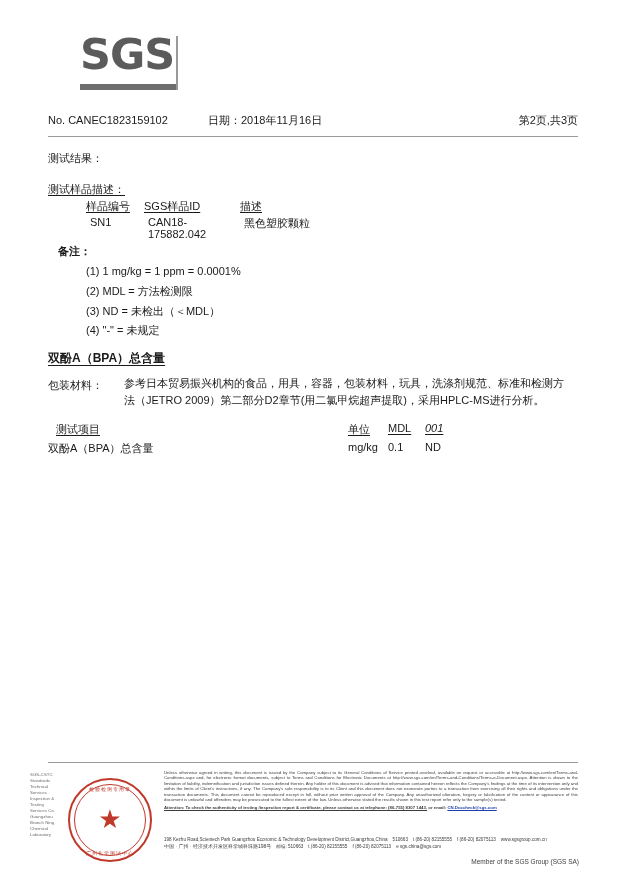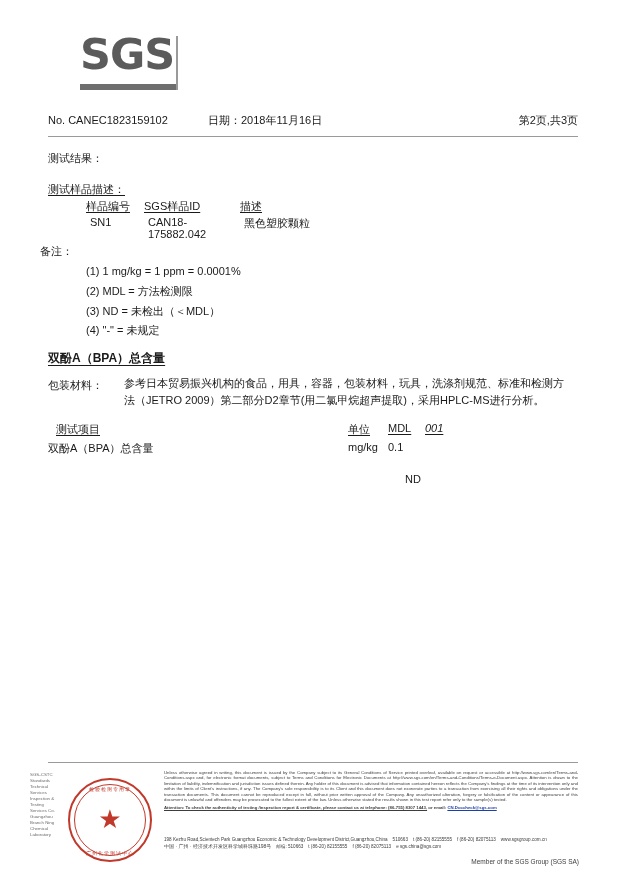--- a/index.html
+++ b/index.html
@@ -119,21 +119,21 @@
     position: absolute;
     left: 86px;
     top: 216px;
     width: 320px;
     display: flex;
     font-size: 11px;
     color: #1a1a1a;
   }
   .tbl-row .col-no { width: 58px; text-align: left; padding-left: 4px; }
 
-  .remark-label { left: 40px; top: 243px; }
+  .remark-label { left: 58px; top: 243px; font-weight: bold; }
   .remark-1 { left: 86px; top: 263px; text-align: center; }
   .remark-2 { left: 86px; top: 283px; }
   .remark-3 { left: 86px; top: 303px; }
   .remark-4 { left: 86px; top: 322px; }
 
   .section-title {
     position: absolute;
     left: 48px;
     top: 350px;
     font-size: 12px;
@@ -165,21 +165,21 @@
     position: absolute;
     left: 48px;
     top: 441px;
     width: 530px;
     font-size: 11px;
     color: #1a1a1a;
   }
   .res-row .c1 { position: absolute; left: 0px; }
   .res-row .c2 { position: absolute; left: 300px; }
   .res-row .c3 { position: absolute; left: 340px; }
-  .res-row .c4 { position: absolute; left: 357px; margin-top: 32px; }
+  .res-row .c4 { position: absolute; left: 377px; }
 
   
   .footer-rule {
     position: absolute;
     left: 48px;
     top: 762px;
     width: 530px;
     height: 1px;
     background: #9a9a9a;
   }

